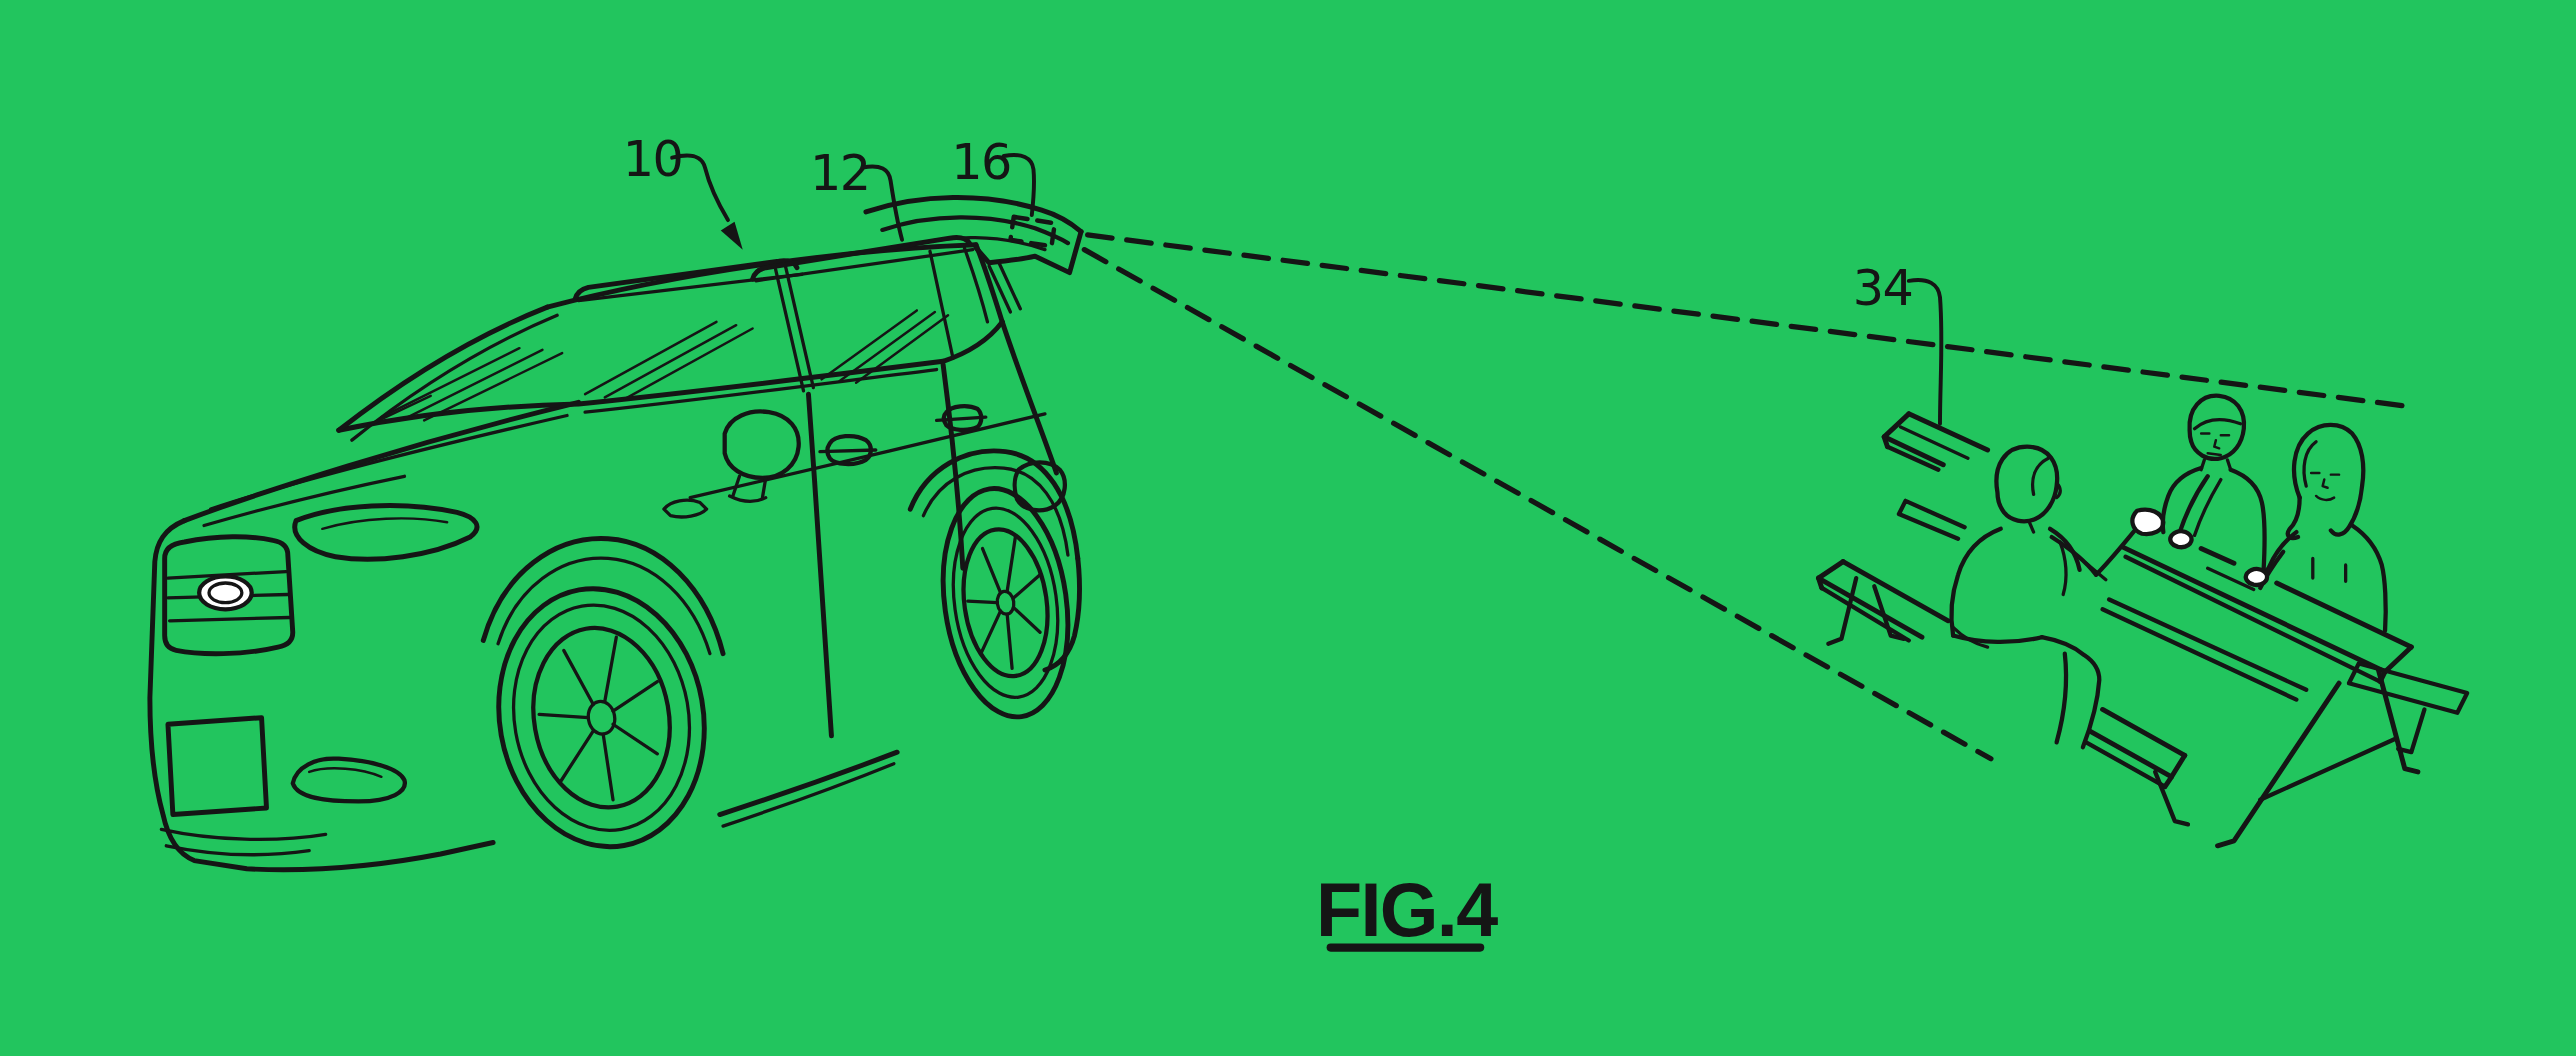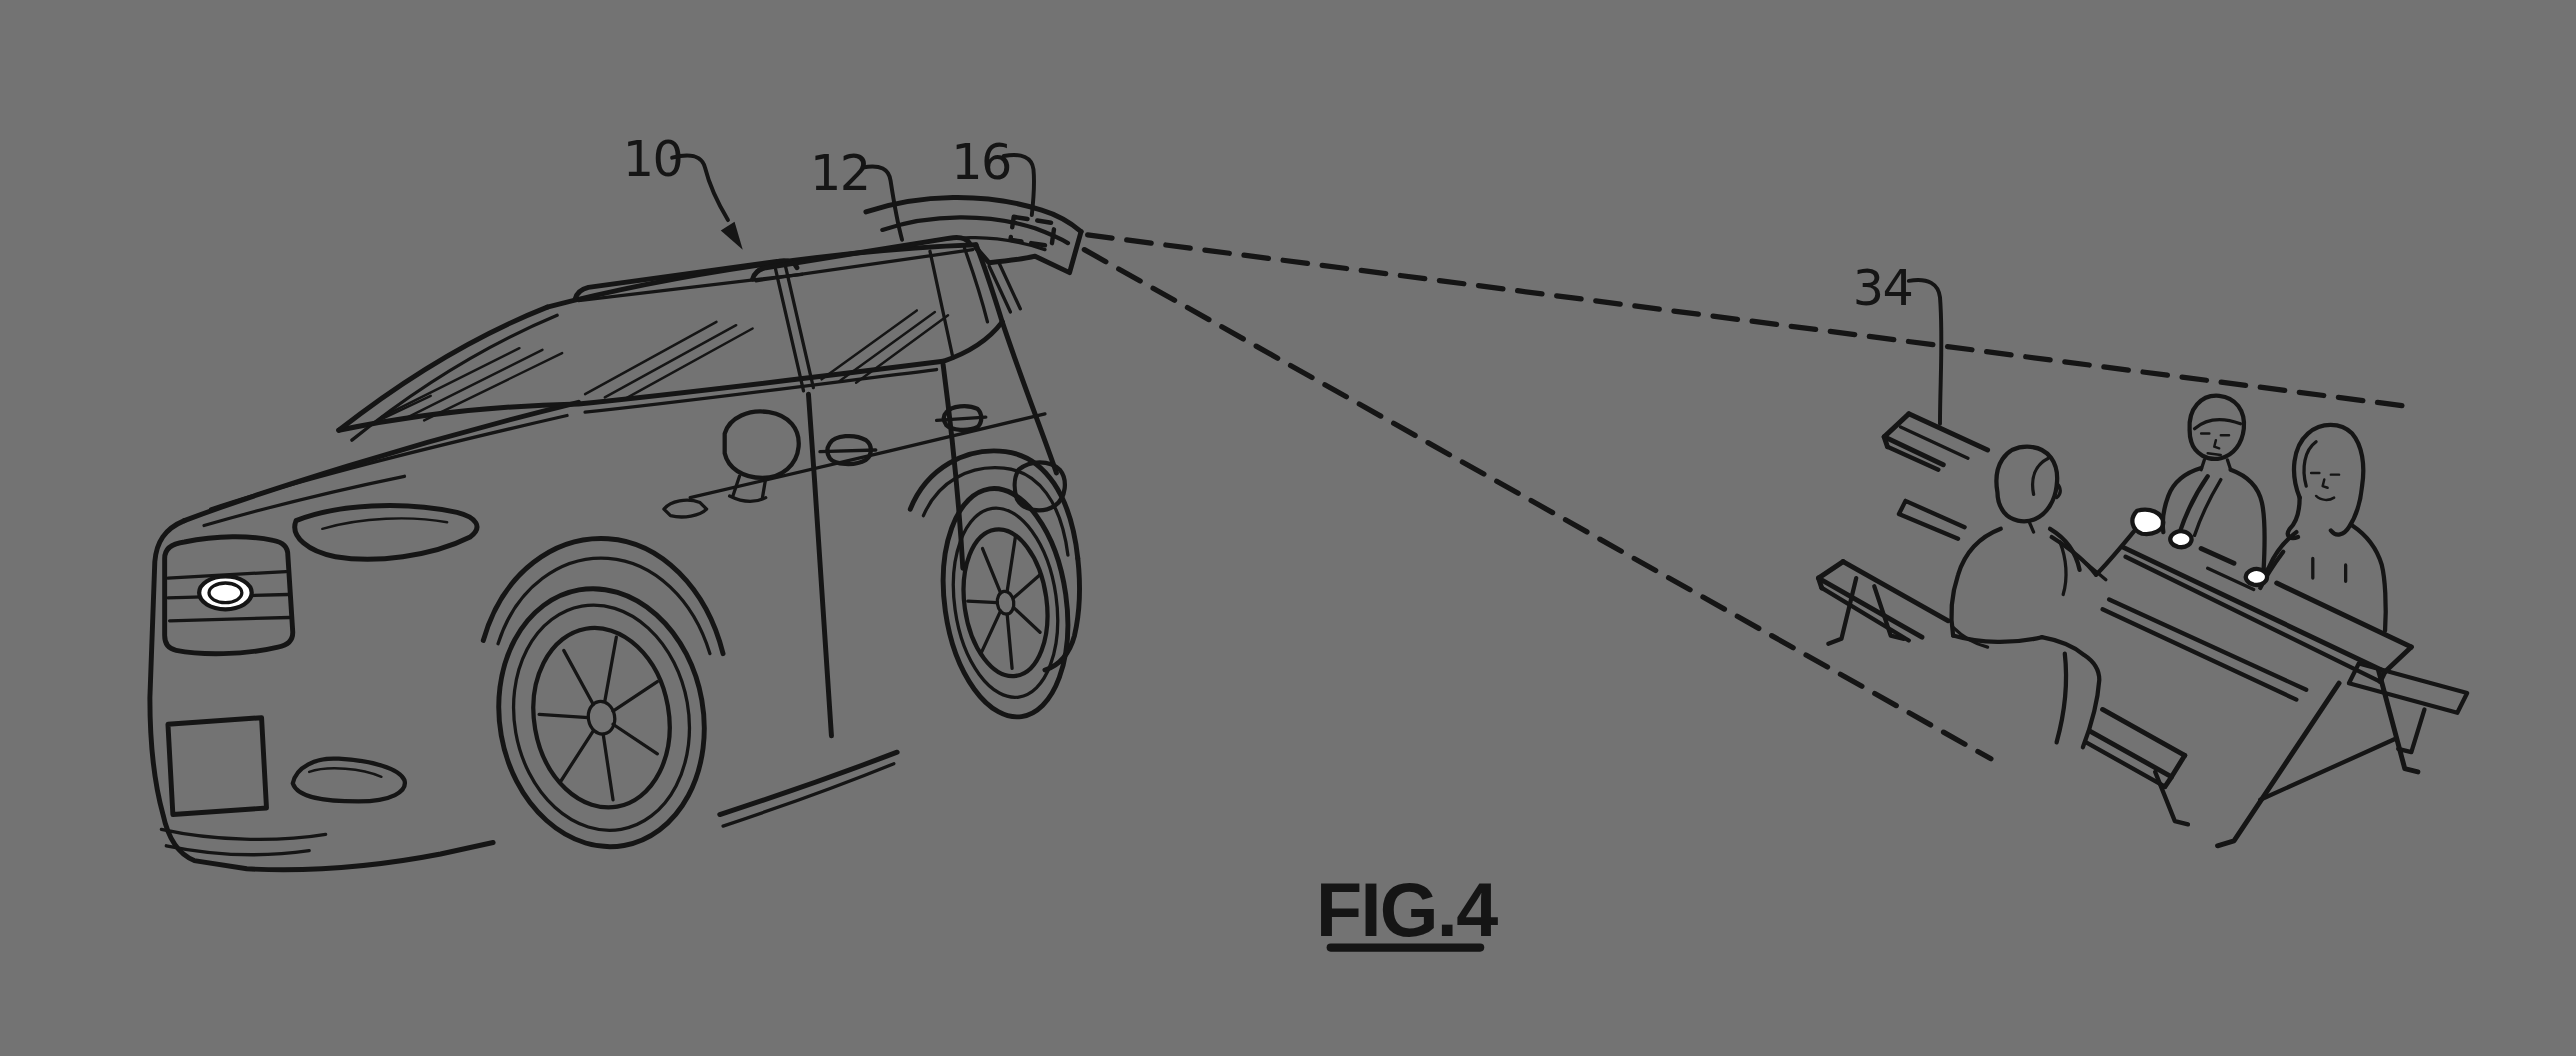--- a/index.html
+++ b/index.html
@@ -1,16 +1,16 @@
 <!DOCTYPE html>
 <html style="font-size:13px"><head>
 <meta charset="utf-8">
 <style>
   html,body{margin:0;padding:0;background:#ffffff;}
-  .stage{width:2576px;height:1056px;background:#737373;overflow:hidden;}
+  .stage{width:2576px;height:1056px;background:#22c55e;overflow:hidden;}
   svg{display:block;}
   path,ellipse,line,polyline{fill:none;stroke:#151515;stroke-linecap:round;stroke-linejoin:round;}
   .s3{stroke-width:3px;}
   .s26{stroke-width:2.6px;}
   .s2{stroke-width:2px;}
   .thin{stroke-width:1.5px;}
   .beam{stroke-width:3.2px;stroke-dasharray:15 9;}
   .projdash{stroke-width:2.7px;stroke-dasharray:8.5 6;}
   .leader{stroke-width:2.4px;fill:none;}
   .solid{fill:#151515;stroke:none;}

